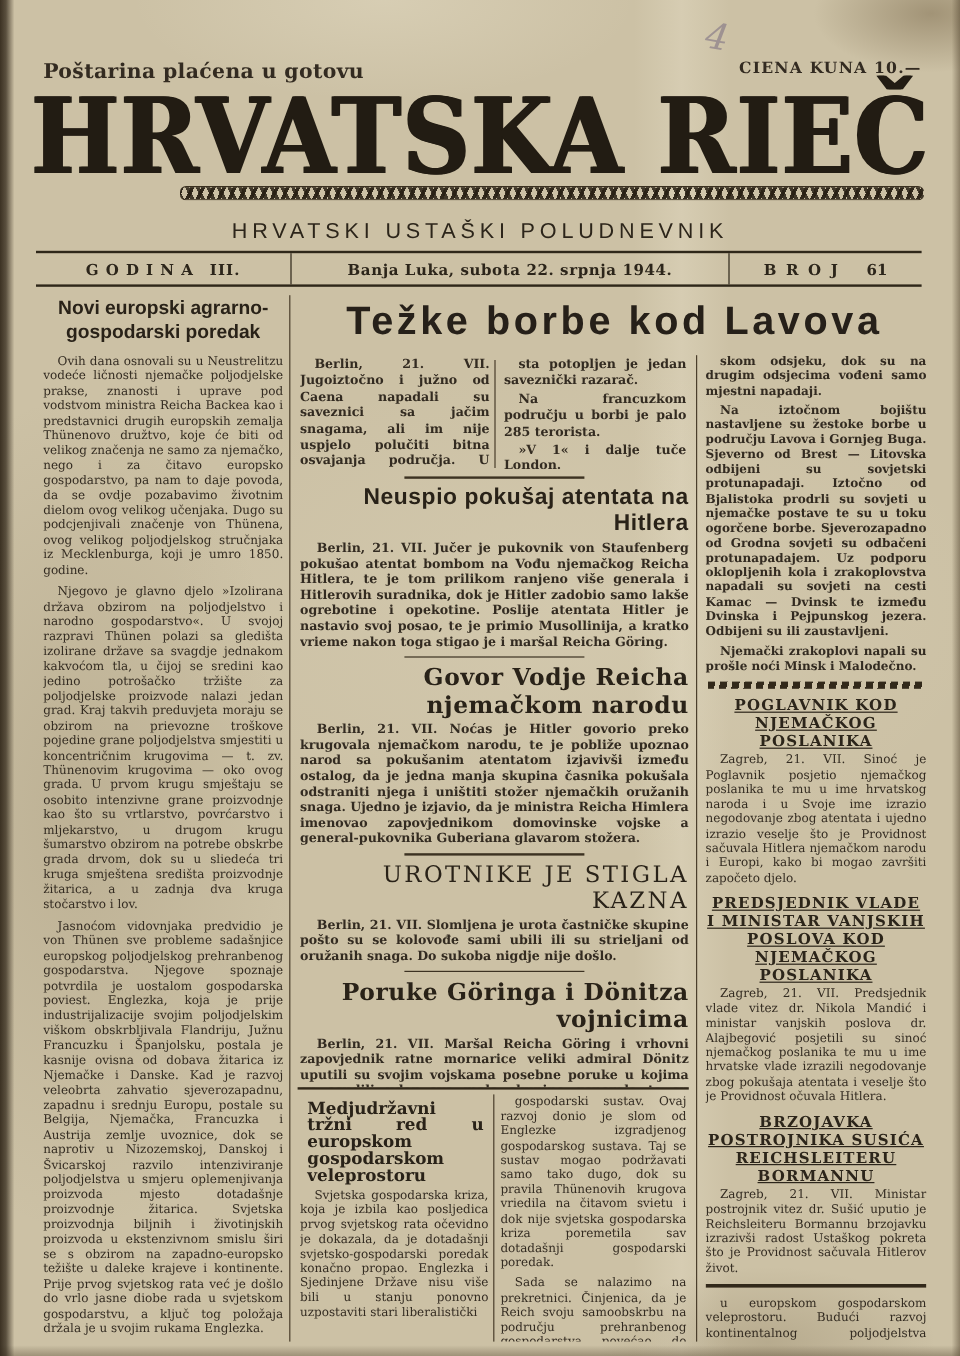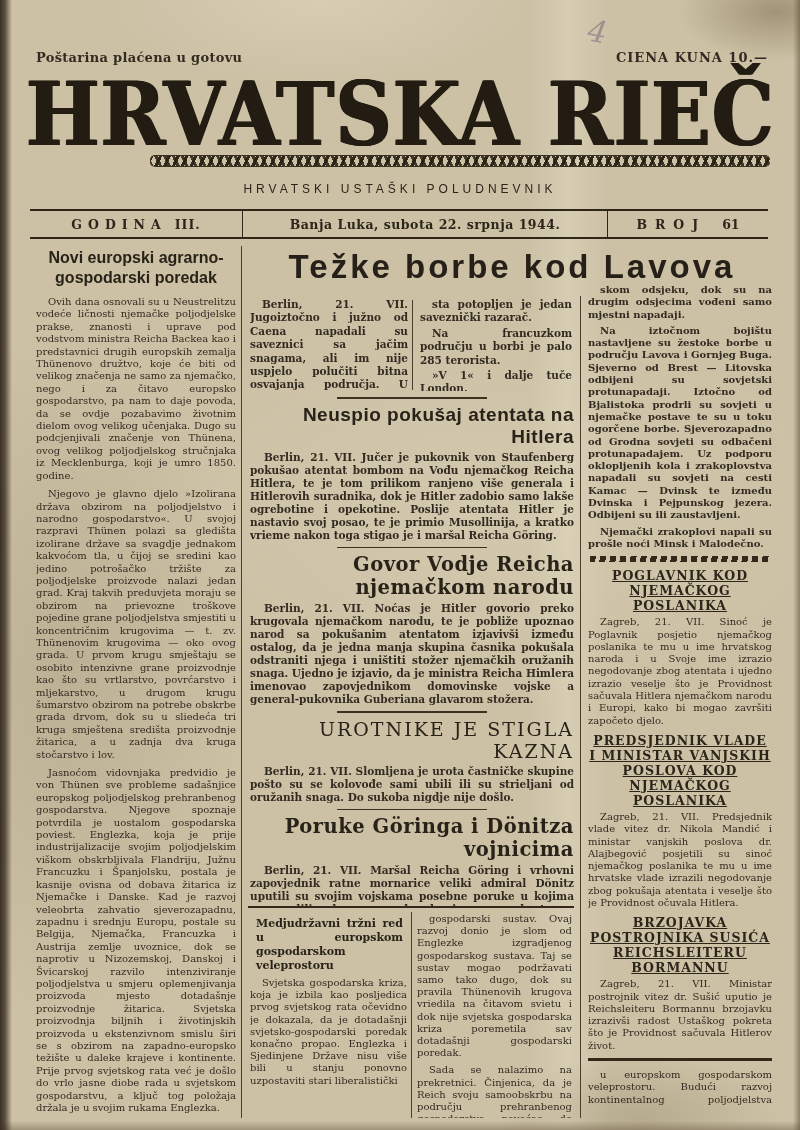--- a/index.html
+++ b/index.html
@@ -18,36 +18,36 @@
       radial-gradient(ellipse 200px 90px at 80% 99%, rgba(120,104,74,.25), rgba(120,104,74,0) 70%),
       linear-gradient(90deg, rgba(0,0,0,0) 66%, rgba(238,231,209,.3) 71%, rgba(0,0,0,0) 76%);
     color:#332b21;
     font-family:"DejaVu Serif","Liberation Serif",serif;
   }
   .abs{position:absolute;}
   .just{text-align:justify;}
   .ovh{overflow:hidden;}
 
   
-  #postage{left:36px;top:50px;font-size:13px;font-weight:bold;letter-spacing:.3px;}
+  #postage{left:36px;top:50px;font-size:17px;font-weight:bold;letter-spacing:.3px;}
   #price{right:32px;top:50px;font-size:13px;font-weight:bold;letter-spacing:1px;}
   #handwritten{left:588px;top:14px;font-size:30px;font-style:italic;
     color:rgba(118,106,128,.55);transform:rotate(10deg);font-family:"DejaVu Serif",serif;}
   #title{left:20px;right:20px;top:70px;text-align:center;
     font-family:"DejaVu Serif",serif;font-weight:bold;font-size:78px;line-height:80px;
     color:#221c13;letter-spacing:1px;white-space:nowrap;
     transform:scaleY(1.12);transform-origin:top center;
     text-shadow:1.4px 0 0 #221c13, -0.6px 0 0 #221c13;}
   #rope{left:150px;top:155px;width:620px;height:10px;border-radius:5px;
     background:
      repeating-linear-gradient(115deg, rgba(40,32,20,.95) 0 3px, rgba(40,32,20,0) 3px 8px),
      repeating-linear-gradient(65deg, rgba(40,32,20,.85) 0 3px, rgba(40,32,20,0) 3px 8px);
     border-top:1px solid #3a3020;border-bottom:1px solid #3a3020;}
   #subtitle{left:0;width:800px;top:182px;text-align:center;
-    font-family:"Liberation Sans",sans-serif;font-size:12px;letter-spacing:4px;color:#2c251a;}
+    font-family:"Liberation Sans",sans-serif;font-size:18px;letter-spacing:4px;color:#2c251a;}
   #datebar{left:30px;top:209px;width:738px;height:26px;
     border-top:2px solid #2e2719;border-bottom:2px solid #2e2719;
     display:flex;align-items:center;font-size:12.5px;font-weight:bold;color:#2c251a;}
   #datebar .cell{display:flex;align-items:center;justify-content:center;height:100%;}
   #db-left{width:212px;border-right:1.5px solid #2e2719;letter-spacing:6px;}
   #db-left .num{letter-spacing:1px;margin-left:8px;}
   #db-center{flex:1;letter-spacing:.5px;}
   #db-right{width:160px;border-left:1.5px solid #2e2719;letter-spacing:8px;}
   #db-right .num{letter-spacing:0;margin-left:16px;}
 
@@ -77,35 +77,35 @@
 
   
   #middle{left:250px;top:392px;width:324px;height:514px;}
   #middle h3{margin:0 0 3px 0;text-align:right;color:#292218;}
   .h-sans{font-family:"Liberation Sans",sans-serif;font-weight:bold;font-size:19px;letter-spacing:.5px;}
   .h-serif{font-family:"DejaVu Serif",serif;font-weight:bold;font-size:19.5px;letter-spacing:.5px;}
   .h-caps{font-family:"DejaVu Serif",serif;font-weight:normal;font-size:19px;letter-spacing:2px;}
   #middle p{margin:0 0 3px 0;font-size:10.5px;line-height:13px;font-weight:bold;text-indent:14px;}
 
   
-  #right-col{left:588px;top:284px;width:184px;height:822px;}
+  #right-col{left:588px;top:296px;width:184px;height:822px;}
   #right-col .body p{margin:0 0 4px 0;font-size:10px;line-height:12.3px;font-weight:bold;text-indent:12px;}
   #right-col h4{margin:6px 0 3px 0;text-align:center;font-size:12.5px;line-height:15px;
     font-weight:bold;letter-spacing:1px;color:#2c251a;text-decoration:underline;}
   #squiggle{height:6px;margin:6px 2px 6px 2px;
     background:repeating-linear-gradient(100deg, #32291a 0 6px, rgba(0,0,0,0) 6px 10px);}
   #rc-heavy{height:3px;background:#32291a;margin:6px 0 8px 0;}
   #right-col .plain p{font-weight:normal;}
 
   
   .bcol{font-size:10px;line-height:12.2px;}
   .bcol p{margin:0 0 5px 0;text-indent:12px;}
   #bcol2{left:250px;top:913px;width:157px;height:205px;}
   #bcol3{left:417px;top:913px;width:155px;height:205px;}
-  #bcol2 h5{margin:4px 4px 4px 6px;font-size:11px;line-height:14px;font-weight:bold;color:#292218;}
+  #bcol2 h5{margin:4px 4px 4px 6px;font-size:14px;line-height:14px;font-weight:bold;color:#292218;}
 </style>
 </head>
 <body>
 
 <div id="paper">
 
   <div class="abs" id="postage">Poštarina plaćena u gotovu</div>
   <div class="abs" id="price">CIENA KUNA 10.—</div>
   <div class="abs" id="handwritten">4</div>
   <div class="abs" id="title">HRVATSKA RIEČ</div>

